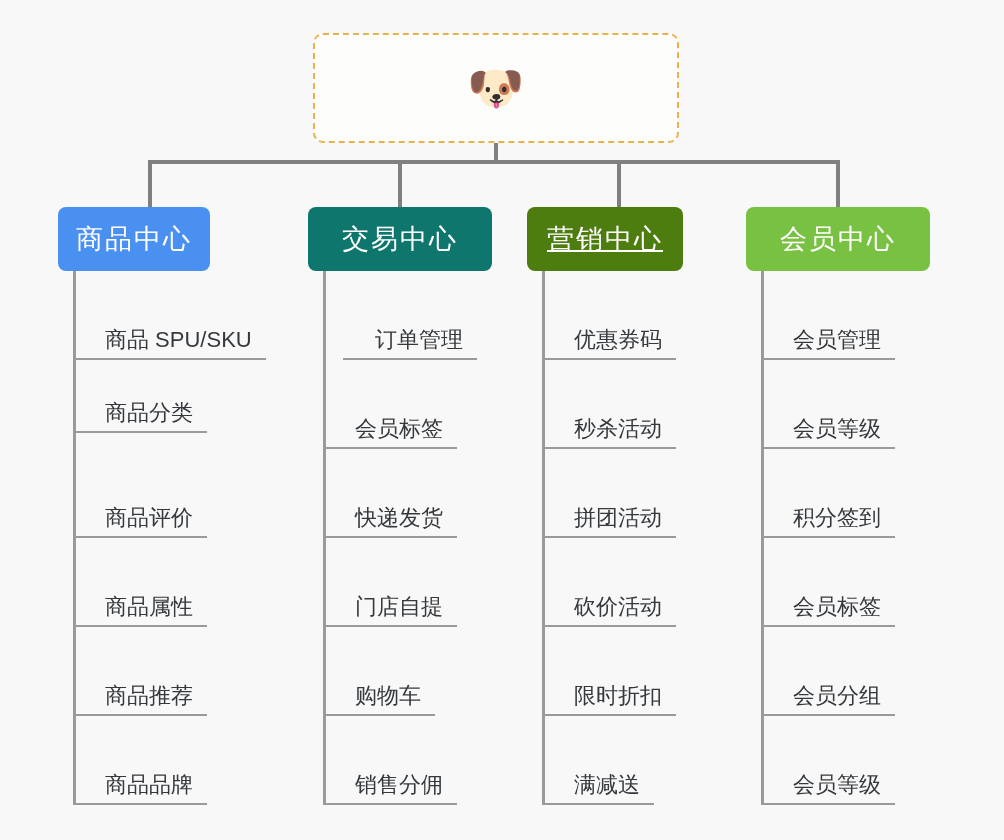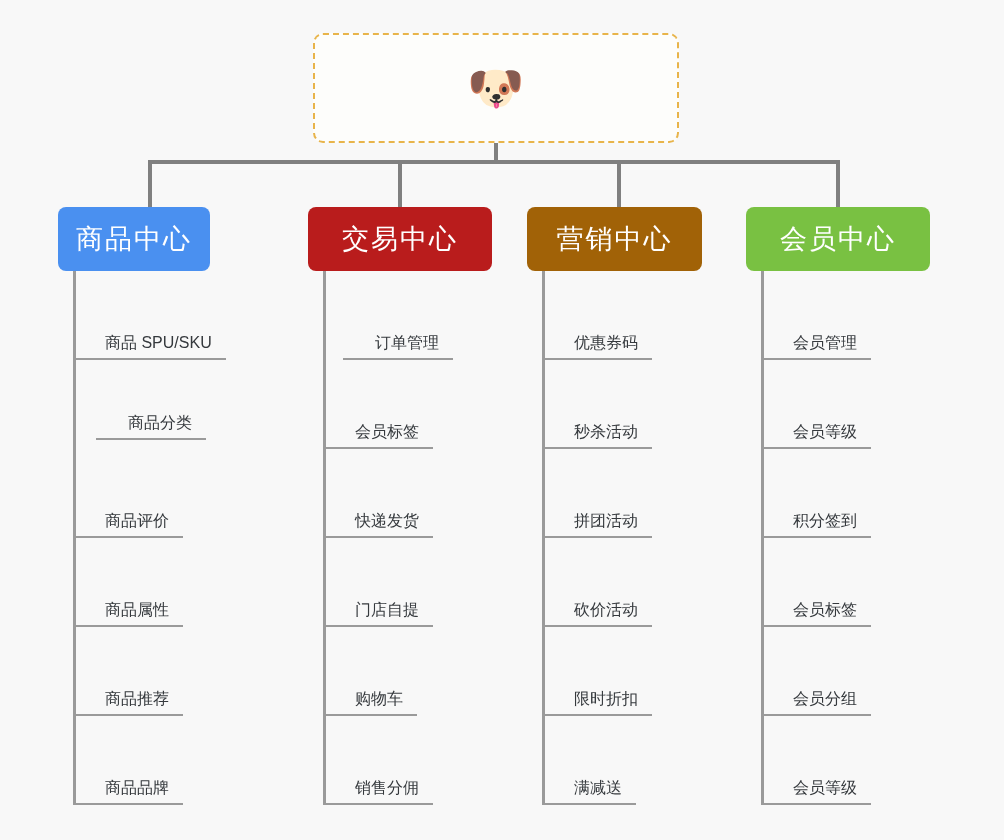--- a/index.html
+++ b/index.html
@@ -86,21 +86,21 @@
     background: #9a9a9a;
   }
   .leaf-item {
     position: absolute;
     left: 0;
     height: 89px;
     display: flex;
     align-items: flex-end;
   }
   .leaf-label {
-    font-size: 16px;
+    font-size: 22px;
     color: #35393d;
     white-space: nowrap;
     padding: 0 14px 6px 32px;
     border-bottom: 2px solid #9a9a9a;
     line-height: 1.1;
     box-sizing: border-box;
     display: block;
   }
 </style>
 </head>
@@ -123,37 +123,37 @@
 
   <div id="columns">
       <div class="cat-box" style="left: 58px; width: 152px; background: rgb(74, 144, 240);">
         <span>商品中心</span>
       </div>
       <div class="leaf-col" style="left: 73px; height: 534px; top: 271px;">
         <div class="leaf-spine" style="height: 534px;"></div>
         <div class="leaf-item" style="top: 0px;">
           <span class="leaf-label">商品 SPU/SKU</span>
         </div>
-        <div class="leaf-item" style="top: 80px; padding-left: 23px;">
+        <div class="leaf-item" style="top: 73px;">
           <span class="leaf-label">商品分类</span>
         </div>
         <div class="leaf-item" style="top: 178px;">
           <span class="leaf-label">商品评价</span>
         </div>
         <div class="leaf-item" style="top: 267px;">
           <span class="leaf-label">商品属性</span>
         </div>
         <div class="leaf-item" style="top: 356px;">
           <span class="leaf-label">商品推荐</span>
         </div>
         <div class="leaf-item" style="top: 445px;">
           <span class="leaf-label">商品品牌</span>
         </div>
       </div>
-      <div class="cat-box" style="left: 308px; width: 184px; background: #b91c1c;">
+      <div class="cat-box" style="left: 308px; width: 184px; background: #0f766e;">
         <span>交易中心</span>
       </div>
       <div class="leaf-col" style="left: 323px; height: 534px; top: 271px;">
         <div class="leaf-spine" style="height: 534px;"></div>
         <div class="leaf-item" style="top: 0px; margin-left: 20px;">
           <span class="leaf-label">订单管理</span>
         </div>
         <div class="leaf-item" style="top: 89px;">
           <span class="leaf-label">会员标签</span>
         </div>
@@ -163,21 +163,21 @@
         <div class="leaf-item" style="top: 267px;">
           <span class="leaf-label">门店自提</span>
         </div>
         <div class="leaf-item" style="top: 356px;">
           <span class="leaf-label">购物车</span>
         </div>
         <div class="leaf-item" style="top: 445px;">
           <span class="leaf-label">销售分佣</span>
         </div>
       </div>
-      <div class="cat-box" style="left: 527px; width: 175px; background: #a16207;">
+      <div class="cat-box" style="left: 527px; width: 156px; background: #4d7c0f; text-decoration: underline;">
         <span>营销中心</span>
       </div>
       <div class="leaf-col" style="left: 542px; height: 534px; top: 271px;">
         <div class="leaf-spine" style="height: 534px;"></div>
         <div class="leaf-item" style="top: 0px;">
           <span class="leaf-label">优惠券码</span>
         </div>
         <div class="leaf-item" style="top: 89px;">
           <span class="leaf-label">秒杀活动</span>
         </div>

